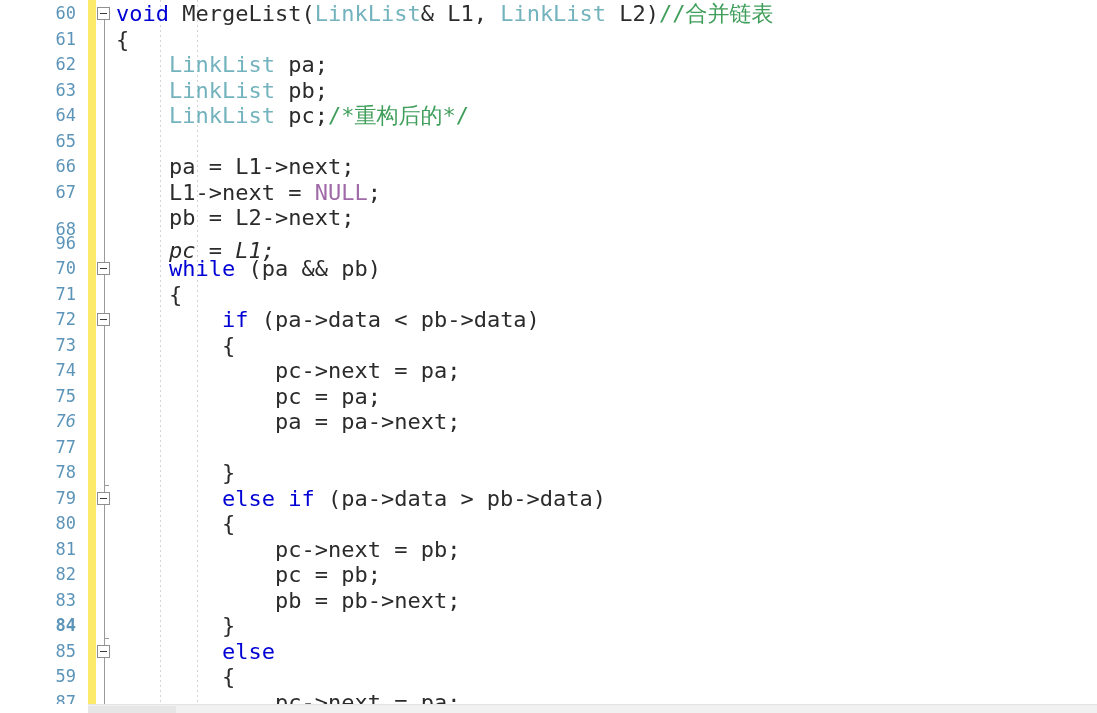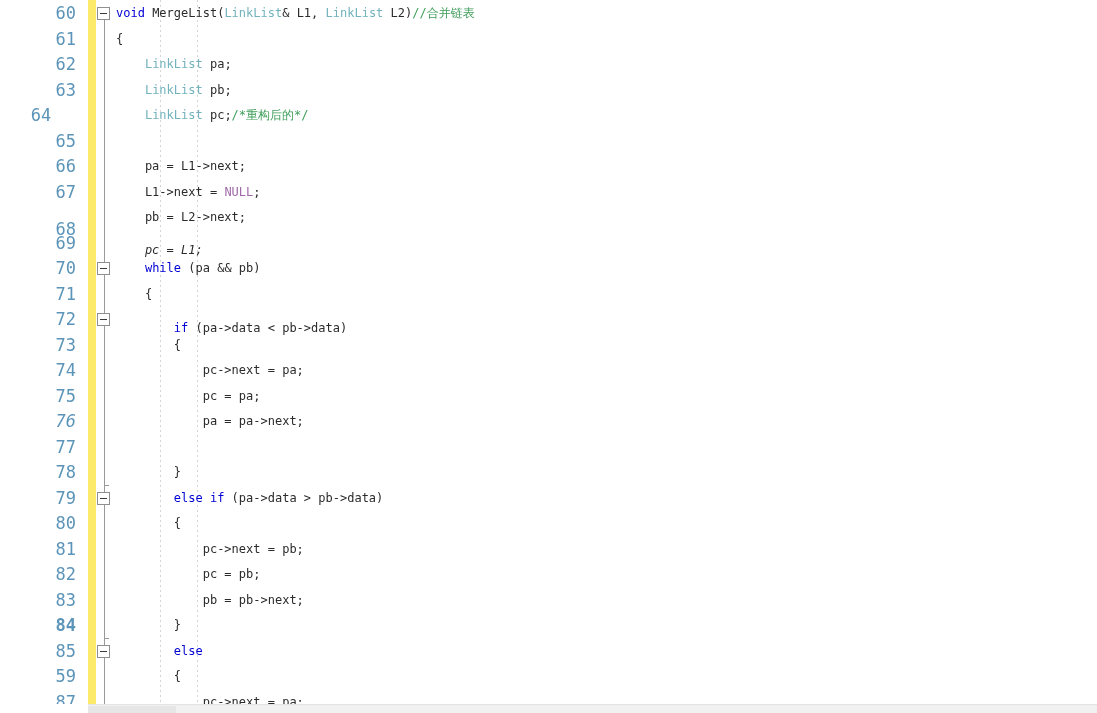--- a/index.html
+++ b/index.html
@@ -123,21 +123,21 @@
     background-repeat: repeat-y;
     z-index: 2;
   }
 
   .code-line {
     position: absolute;
     left: 0;
     height: 25.5px;
     line-height: 25.5px;
     font-family: "DejaVu Sans Mono", monospace;
-    font-size: 12px;
+    font-size: 22px;
     color: #2b2b2b;
     white-space: pre;
     z-index: 4;
   }
 
   
   .tok-kw      { color: #0000d4; }
   .tok-type    { color: #73b3bd; }
   .tok-comment { color: #3f9e5a; }
   .tok-macro   { color: #a06aa8; }
@@ -192,21 +192,21 @@
         <div class="code-line" style="top: 52px;"><span class="tok-plain">    </span><span class="tok-type">LinkList</span><span class="tok-plain"> pa;</span></div>
         <div class="code-line" style="top: 77.5px;"><span class="tok-plain">    </span><span class="tok-type">LinkList</span><span class="tok-plain"> pb;</span></div>
         <div class="code-line" style="top: 103px;"><span class="tok-plain">    </span><span class="tok-type">LinkList</span><span class="tok-plain"> pc;</span><span class="tok-comment">/*重构后的*/</span></div>
         <div class="code-line" style="top: 128.5px;"></div>
         <div class="code-line" style="top: 154px;"><span class="tok-plain">    pa = L1-&gt;next;</span></div>
         <div class="code-line" style="top: 179.5px;"><span class="tok-plain">    L1-&gt;next = </span><span class="tok-macro">NULL</span><span class="tok-plain">;</span></div>
         <div class="code-line" style="top: 205px;"><span class="tok-plain">    pb = L2-&gt;next;</span></div>
         <div class="code-line" style="top: 238px; font-style: italic;"><span class="tok-plain">    pc = L1;</span></div>
         <div class="code-line" style="top: 256px;"><span class="tok-plain">    </span><span class="tok-kw">while</span><span class="tok-plain"> (pa &amp;&amp; pb)</span></div>
         <div class="code-line" style="top: 281.5px;"><span class="tok-punct">    {</span></div>
-        <div class="code-line" style="top: 316px;"><span class="tok-plain">        </span><span class="tok-kw">if</span><span class="tok-plain"> (pa-&gt;data &lt; pb-&gt;data)</span></div>
+        <div class="code-line" style="top: 307px;"><span class="tok-plain">        </span><span class="tok-kw">if</span><span class="tok-plain"> (pa-&gt;data &lt; pb-&gt;data)</span></div>
         <div class="code-line" style="top: 332.5px;"><span class="tok-punct">        {</span></div>
         <div class="code-line" style="top: 358px;"><span class="tok-plain">            pc-&gt;next = pa;</span></div>
         <div class="code-line" style="top: 383.5px;"><span class="tok-plain">            pc = pa;</span></div>
         <div class="code-line" style="top: 409px;"><span class="tok-plain">            pa = pa-&gt;next;</span></div>
         <div class="code-line" style="top: 434.5px;"></div>
         <div class="code-line" style="top: 460px;"><span class="tok-punct">        }</span></div>
         <div class="code-line" style="top: 485.5px;"><span class="tok-plain">        </span><span class="tok-kw">else if</span><span class="tok-plain"> (pa-&gt;data &gt; pb-&gt;data)</span></div>
         <div class="code-line" style="top: 511px;"><span class="tok-punct">        {</span></div>
         <div class="code-line" style="top: 536.5px;"><span class="tok-plain">            pc-&gt;next = pb;</span></div>
         <div class="code-line" style="top: 562px;"><span class="tok-plain">            pc = pb;</span></div>
@@ -217,26 +217,26 @@
         <div class="code-line" style="top: 689.5px;"><span class="tok-plain">            pc-&gt;next = pa;</span></div>
       </div>
   </div>
 
   <div class="gutter-linenums">
     <div id="linenums">
         <div class="lnum" style="top: 1px;">60</div>
         <div class="lnum" style="top: 26.5px;">61</div>
         <div class="lnum" style="top: 52px;">62</div>
         <div class="lnum" style="top: 77.5px;">63</div>
-        <div class="lnum" style="top: 103px; text-align: center;">64</div>
+        <div class="lnum" style="top: 103px;">64</div>
         <div class="lnum" style="top: 128.5px;">65</div>
         <div class="lnum" style="top: 154px;">66</div>
         <div class="lnum" style="top: 179.5px;">67</div>
         <div class="lnum" style="top: 217px;">68</div>
-        <div class="lnum" style="top: 230.5px;">69</div>
+        <div class="lnum" style="top: 230.5px;">96</div>
         <div class="lnum" style="top: 256px;">70</div>
         <div class="lnum" style="top: 281.5px;">71</div>
         <div class="lnum" style="top: 307px;">72</div>
         <div class="lnum" style="top: 332.5px;">73</div>
         <div class="lnum" style="top: 358px;">74</div>
         <div class="lnum" style="top: 383.5px;">75</div>
         <div class="lnum" style="top: 409px; font-style: italic;">76</div>
         <div class="lnum" style="top: 434.5px;">77</div>
         <div class="lnum" style="top: 460px;">78</div>
         <div class="lnum" style="top: 485.5px;">79</div>

